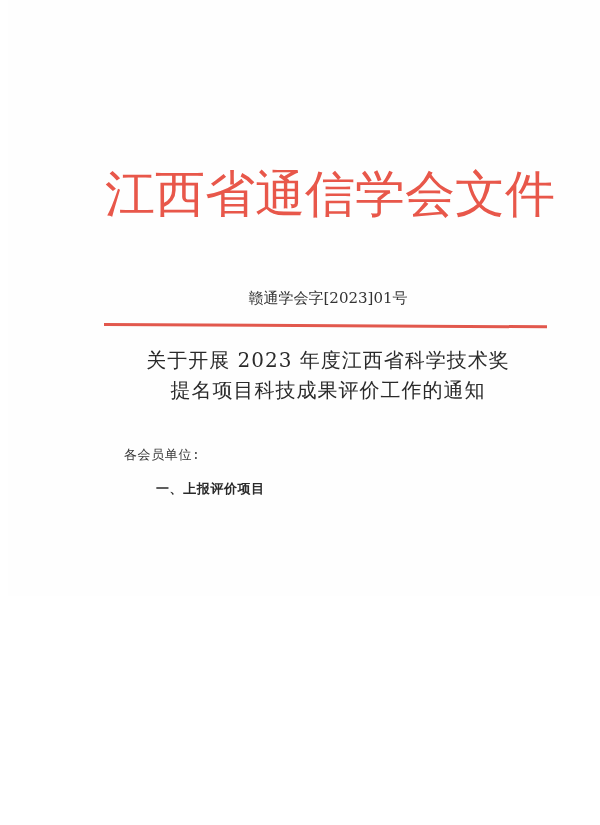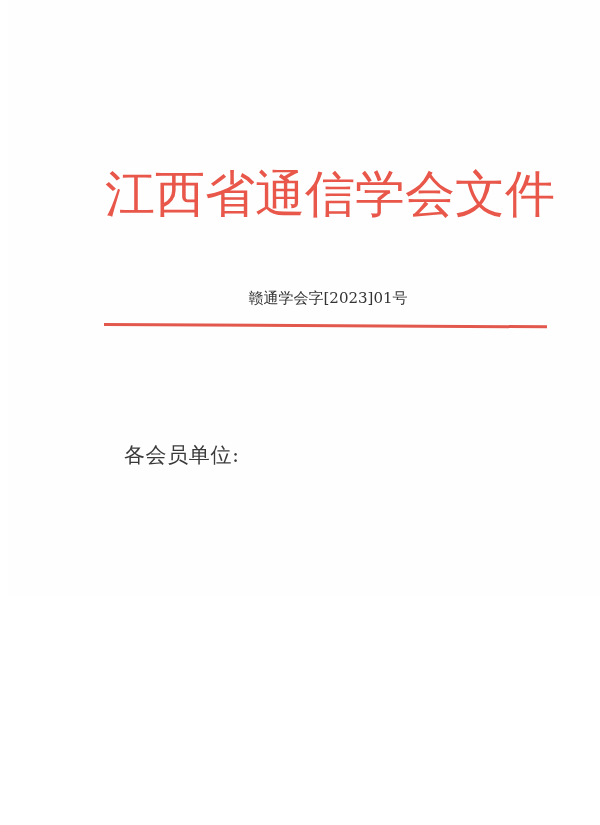--- a/index.html
+++ b/index.html
@@ -68,24 +68,25 @@
       line-height: 30px;
       color: #2a2a2a;
       letter-spacing: 1px;
     }
     .notice-title div { white-space: nowrap; }
     .body {
       position: absolute;
       left: 116px;
       top: 440px;
       width: 404px;
-      font-size: 21px;
+      font-size: 13px;
       line-height: 31px;
       color: #3a3a3a;
       letter-spacing: 0.6px;
+      font-family: Liberation Mono, monospace;
     }
     .body p {
       margin: 0;
       text-align: justify;
     }
     .body .salutation {
       margin-bottom: 3px;
     }
     .body .indent {
       text-indent: 32px;
@@ -100,18 +101,23 @@
 <body>
 
 <div class="page">
 
   <div class="header-title">江西省通信学会文件</div>
 
   <div class="doc-number">赣通学会字[2023]01号</div>
 
   <div class="red-rule"></div>
 
+  <div class="notice-title">
+    <div>关于开展 2023 年度江西省科学技术奖</div>
+    <div>提名项目科技成果评价工作的通知</div>
+  </div>
 
   <div class="body">
     <p class="salutation">各会员单位:</p>
+    <p class="section-heading">一、上报评价项目</p>
   </div>
 
 </div>
 
 </body></html>

